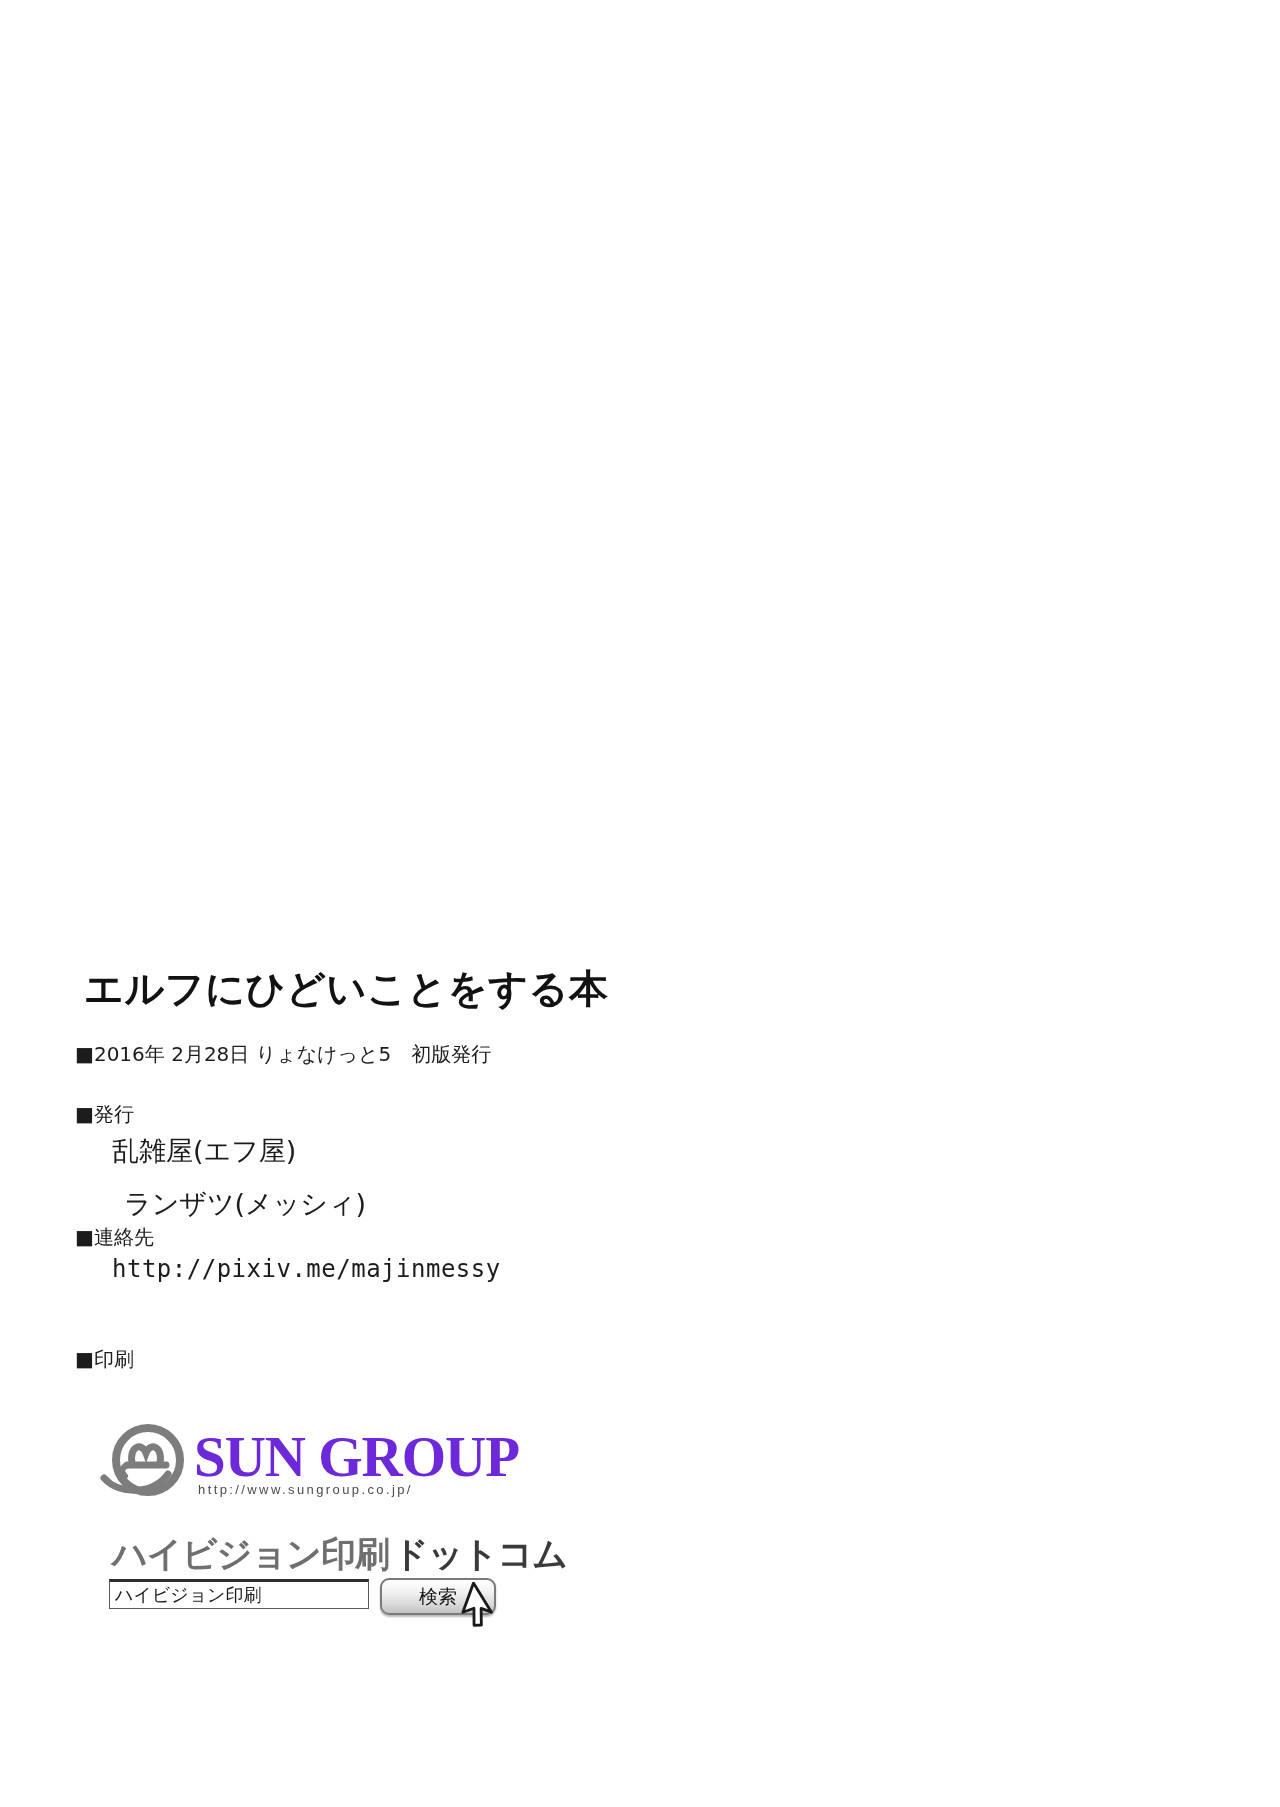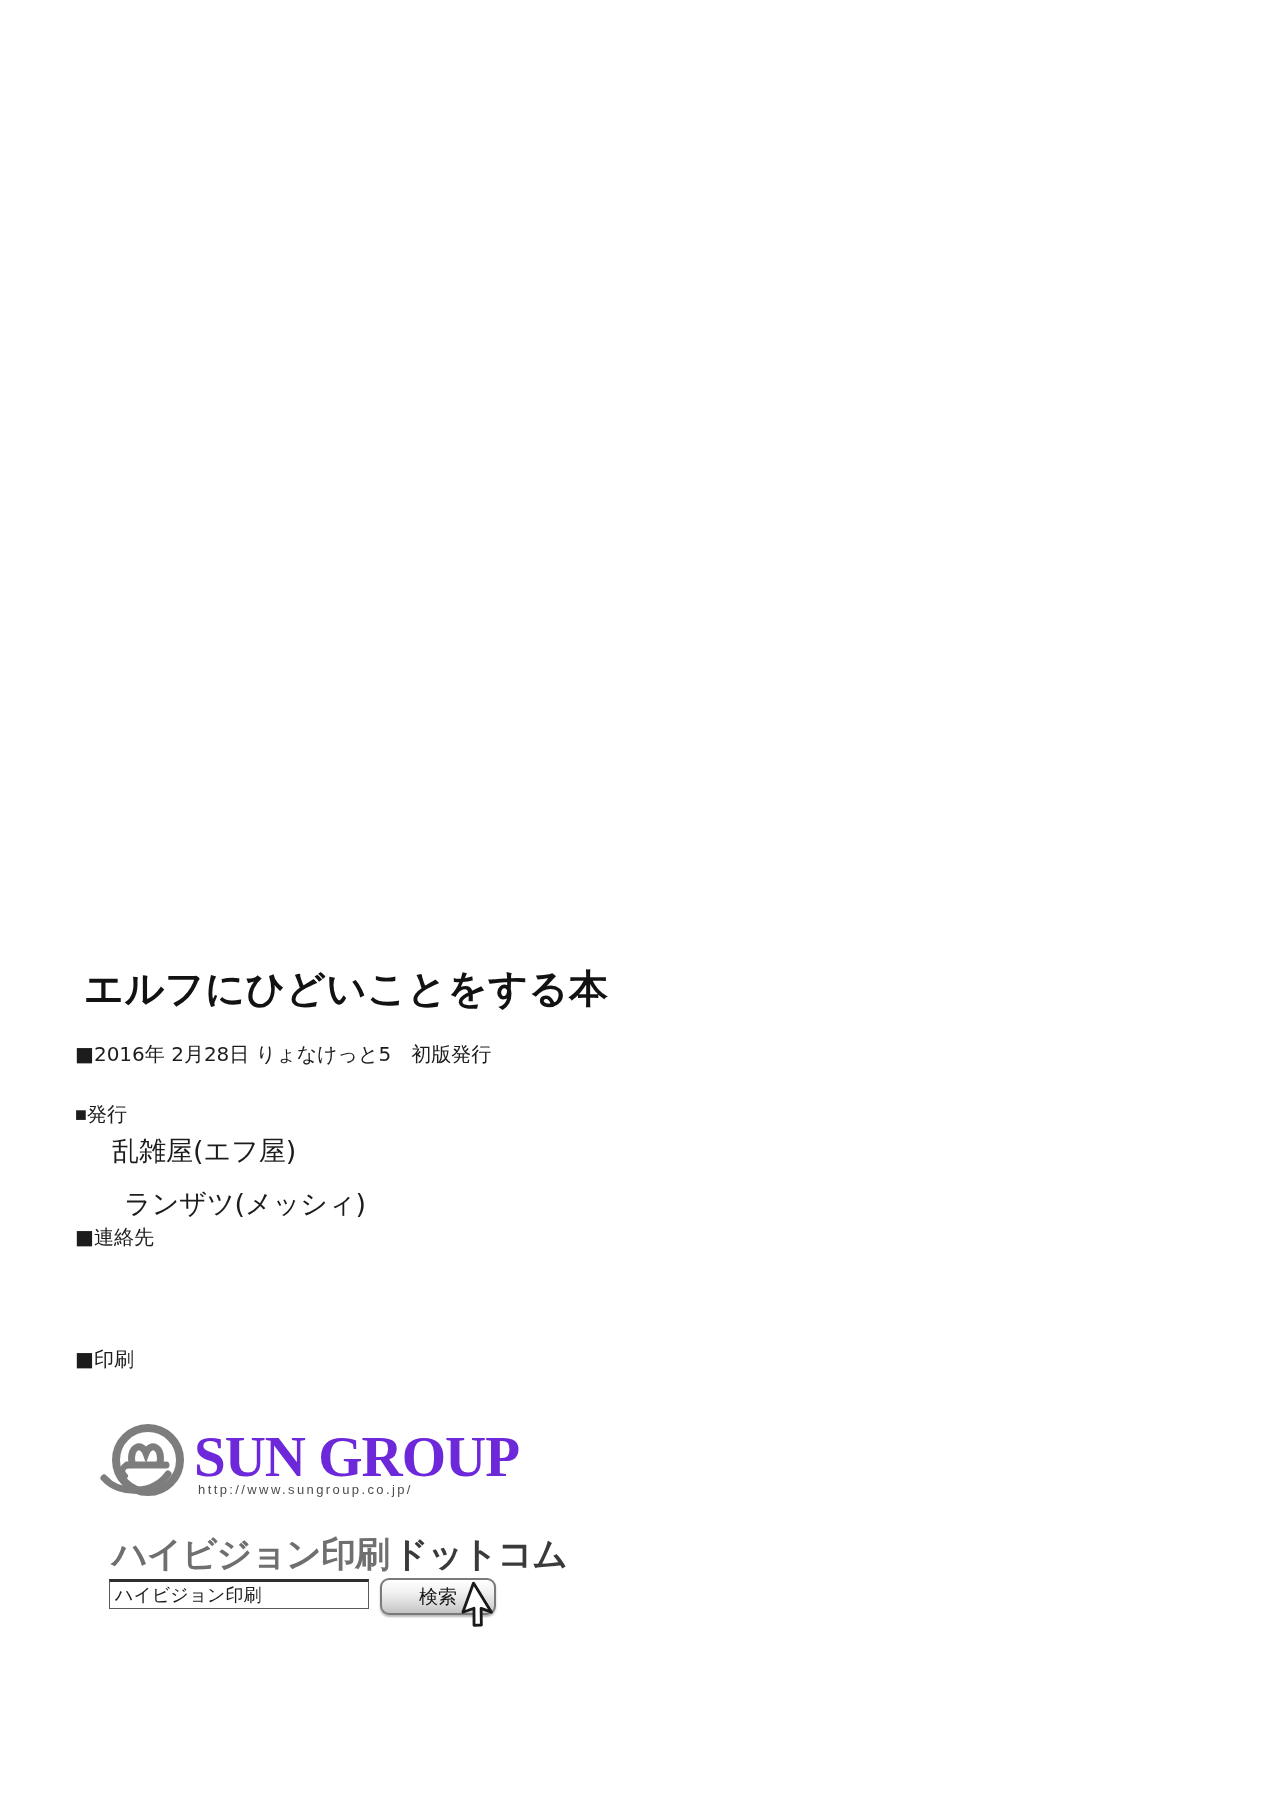--- a/index.html
+++ b/index.html
@@ -14,21 +14,21 @@
     letter-spacing:0.5px;color:#121212;white-space:nowrap;
   }
   .jp-line{font-size:20px;color:#1c1c1c;white-space:nowrap;}
   .jp-sub{font-size:27px;color:#1c1c1c;white-space:nowrap;}
   .bullet{display:inline-block;}
   .mono{
     font-family:"DejaVu Sans Mono","Liberation Mono",monospace;
     font-size:24px;color:#1c1c1c;white-space:nowrap;letter-spacing:0.5px;
   }
   .date-line{left:75px;top:1041px;}
-  .pub-heading{left:75px;top:1101px;font-family:Liberation Mono, monospace;}
+  .pub-heading{left:75px;top:1101px;}
   .pub-line1{left:112px;top:1133px;}
   .pub-line2{left:124px;top:1165px;margin-top:21px;}
   .contact-heading{left:75px;top:1224px;}
   .contact-url1{left:112px;top:1255px;}
   .contact-url2{left:112px;top:1289px;}
   .print-heading{left:75px;top:1346px;}
 
   .sun-logo{left:96px;top:1420px;}
   .sun-name{
     left:194px;top:1428px;
@@ -77,20 +77,21 @@
   <div class="abs jp-line date-line"><span class="bullet">■</span><span>2016年 2月28日 りょなけっと5　初版発行</span></div>
 
   <div class="abs jp-line pub-heading"><span class="bullet">■</span><span>発行</span></div>
 
   <div class="abs jp-sub pub-line1">乱雑屋(エフ屋)</div>
 
   <div class="abs jp-sub pub-line2">ランザツ(メッシィ)</div>
 
   <div class="abs jp-line contact-heading"><span class="bullet">■</span><span>連絡先</span></div>
 
+  <div class="abs mono contact-url1">http://pixiv.me/majinmessy</div>
 
 
   <div class="abs jp-line print-heading"><span class="bullet">■</span><span>印刷</span></div>
 
   <div class="abs sun-logo">
     <svg width="100" height="84" viewBox="0 0 100 84">
       <g fill="none" stroke="#7d7d7d" stroke-linecap="round">
         <circle cx="52" cy="40" r="32" stroke-width="8"></circle>
         <path d="M36,43 C33,26 46,22 50,33 C54,22 67,26 64,43" stroke-width="7"></path>
         <path d="M31,45 L70,45" stroke-width="7"></path>

